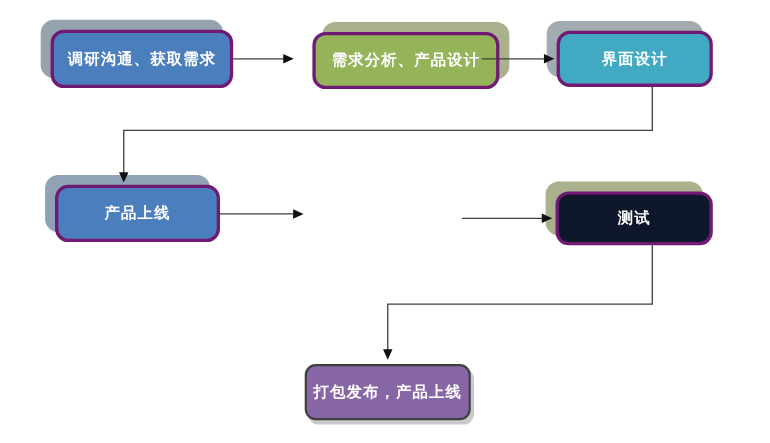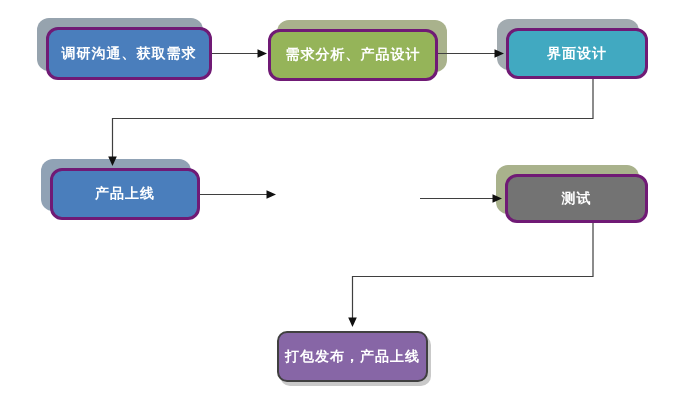--- a/index.html
+++ b/index.html
@@ -21,21 +21,21 @@
   
   .shadow-right .back {left:9px;top:0;right:0;bottom:9px;}
   .shadow-right .front{left:0;top:9px;right:9px;bottom:0;}
   
   .simple .front{
     left:0;top:0;right:0;bottom:0;border:2px solid #404040;border-radius:10px;
     box-shadow:3px 4px 0 0 #c9c9c9;
   }
 
   .n1{left:37px; top:18px; width:175px;height:62px;}
-  .n2{left:268px;top:20px; width:179px;height:61px;}
+  .n2{left:284px;top:20px; width:179px;height:61px;}
   .n3{left:497px;top:19px; width:151px;height:60px;}
   .n4{left:41px; top:159px;width:159px;height:61px;}
   .n5{left:277px;top:166px;width:152px;height:57px;}
   .n6{left:496px;top:165px;width:152px;height:58px;}
   .n7{left:277px;top:331px;width:151px;height:51px;}
 
   .connectors{position:absolute;left:0;top:0;width:700px;height:403px;pointer-events:none;z-index:5;}
   .connectors line,.connectors polyline{stroke:#3f3f3f;stroke-width:1.2;fill:none;}
   .connectors polygon{fill:#101010;stroke:none;}
 </style>
@@ -95,21 +95,21 @@
   <div class="node shadow-left n4">
     <div class="back" style="background-color: rgb(144, 162, 181);"></div>
     <div class="front" style="background-color: rgb(74, 126, 188);">
       <span>产品上线</span>
     </div>
   </div>
 
 
   <div class="node shadow-left n6">
     <div class="back" style="background-color: rgb(169, 178, 140);"></div>
-    <div class="front" style="background-color: #737373;">
+    <div class="front" style="background-color: #0f172a;">
       <span>测试</span>
     </div>
   </div>
 
   <div class="node simple n7">
     <div class="front" style="background-color: rgb(135, 102, 166);">
       <span>打包发布，产品上线</span>
     </div>
   </div>
 

